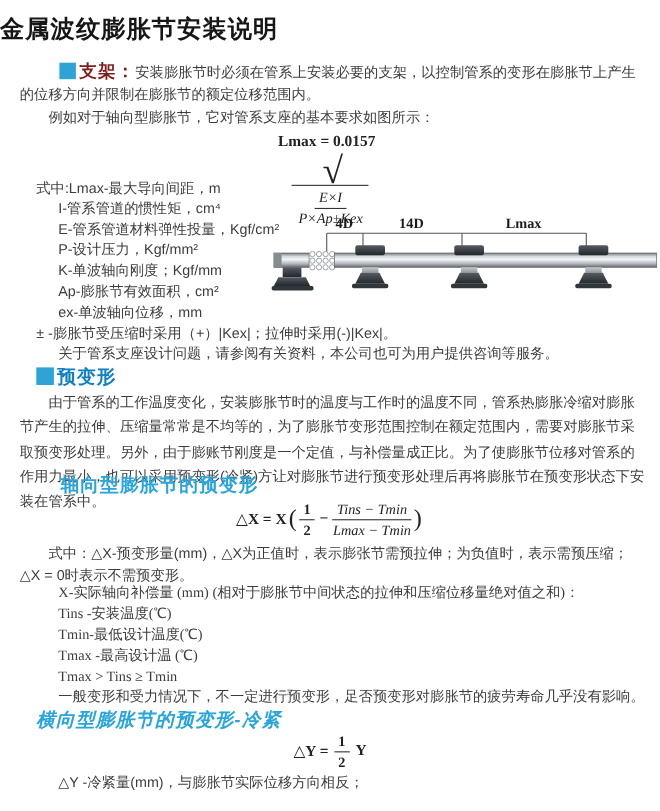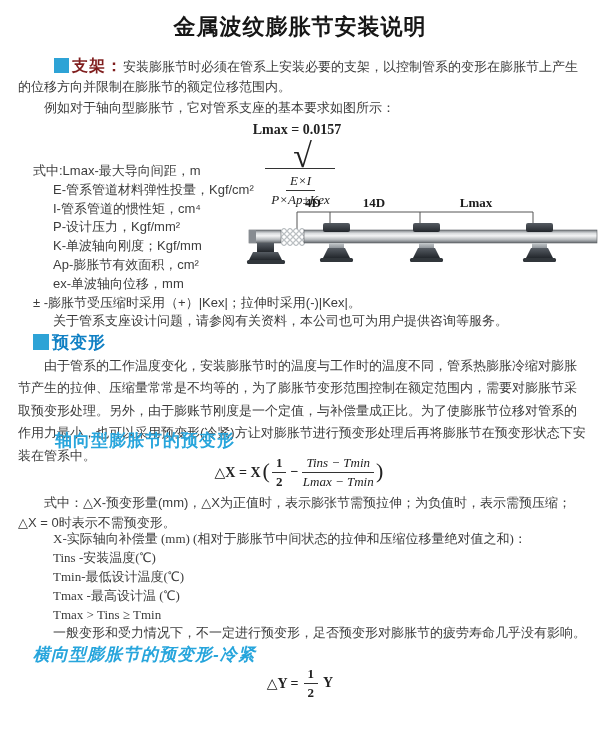--- a/index.html
+++ b/index.html
@@ -1,18 +1,18 @@
 <!DOCTYPE html>
 <html><head>
 <meta charset="utf-8">
 <style>
   html,body{margin:0;padding:0;background:#fff;}
   .page{position:relative;width:600px;height:737px;background:#ffffff;overflow:hidden;
         font-family:"Liberation Sans","DejaVu Sans",sans-serif;color:#3c3c3c;}
-  .title{position:absolute;top:12px;left:0;width:100%;text-align:center;
+  .title{position:absolute;top:12px;left:0;width:100%;text-align:left;
          font-size:22px;font-weight:bold;color:#161616;letter-spacing:1px;}
   .sec1{position:absolute;top:56px;left:18px;right:12px;font-size:13px;line-height:20px;}
   .sec1 p{margin:0;text-indent:36px;}
   .sec1 p.example{text-indent:26px;margin-top:1px;}
   .sec-head-inline{font-size:16px;font-weight:bold;color:#7f1d1d;letter-spacing:1px;}
   .bullet{display:inline-block;width:15px;height:15px;background:#2ea3d6;
           margin-right:3px;vertical-align:-2px;}
   .bullet.big{width:16px;height:16px;}
   
   .formula{position:absolute;left:0;width:100%;display:flex;justify-content:center;
@@ -71,22 +71,22 @@
     <span class="sqrt-body">
       <span class="frac it">
         <span class="num">E×I</span>
         <span class="den">P×Ap±Kex</span>
       </span>
     </span>
   </div>
 
   <div class="defs1">
     <div>式中:Lmax-最大导向间距，m</div>
+    <div class="ind">I-管系管道的惯性矩，cm⁴</div>
     <div class="ind">E-管系管道材料弹性投量，Kgf/cm²</div>
-    <div class="ind">I-管系管道的惯性矩，cm⁴</div>
     <div class="ind">P-设计压力，Kgf/mm²</div>
     <div class="ind">K-单波轴向刚度；Kgf/mm</div>
     <div class="ind">Ap-膨胀节有效面积，cm²</div>
     <div class="ind">ex-单波轴向位移，mm</div>
     <div>± -膨胀节受压缩时采用（+）|Kex|；拉伸时采用(-)|Kex|。</div>
     <div class="ind">关于管系支座设计问题，请参阅有关资料，本公司也可为用户提供咨询等服务。</div>
   </div>
 
   <svg class="diagram" width="357" height="82" viewBox="0 0 357 82">
     <defs>
@@ -198,14 +198,15 @@
 
   <div class="formula f3">
     <span class="pre">△Y =</span>
     <span class="frac up">
       <span class="num">1</span>
       <span class="den">2</span>
     </span>
     <span class="suf">Y</span>
   </div>
 
+  <div class="final-note">△Y -冷紧量(mm)，与膨胀节实际位移方向相反；</div>
 
 </div>
 
 </body></html>

